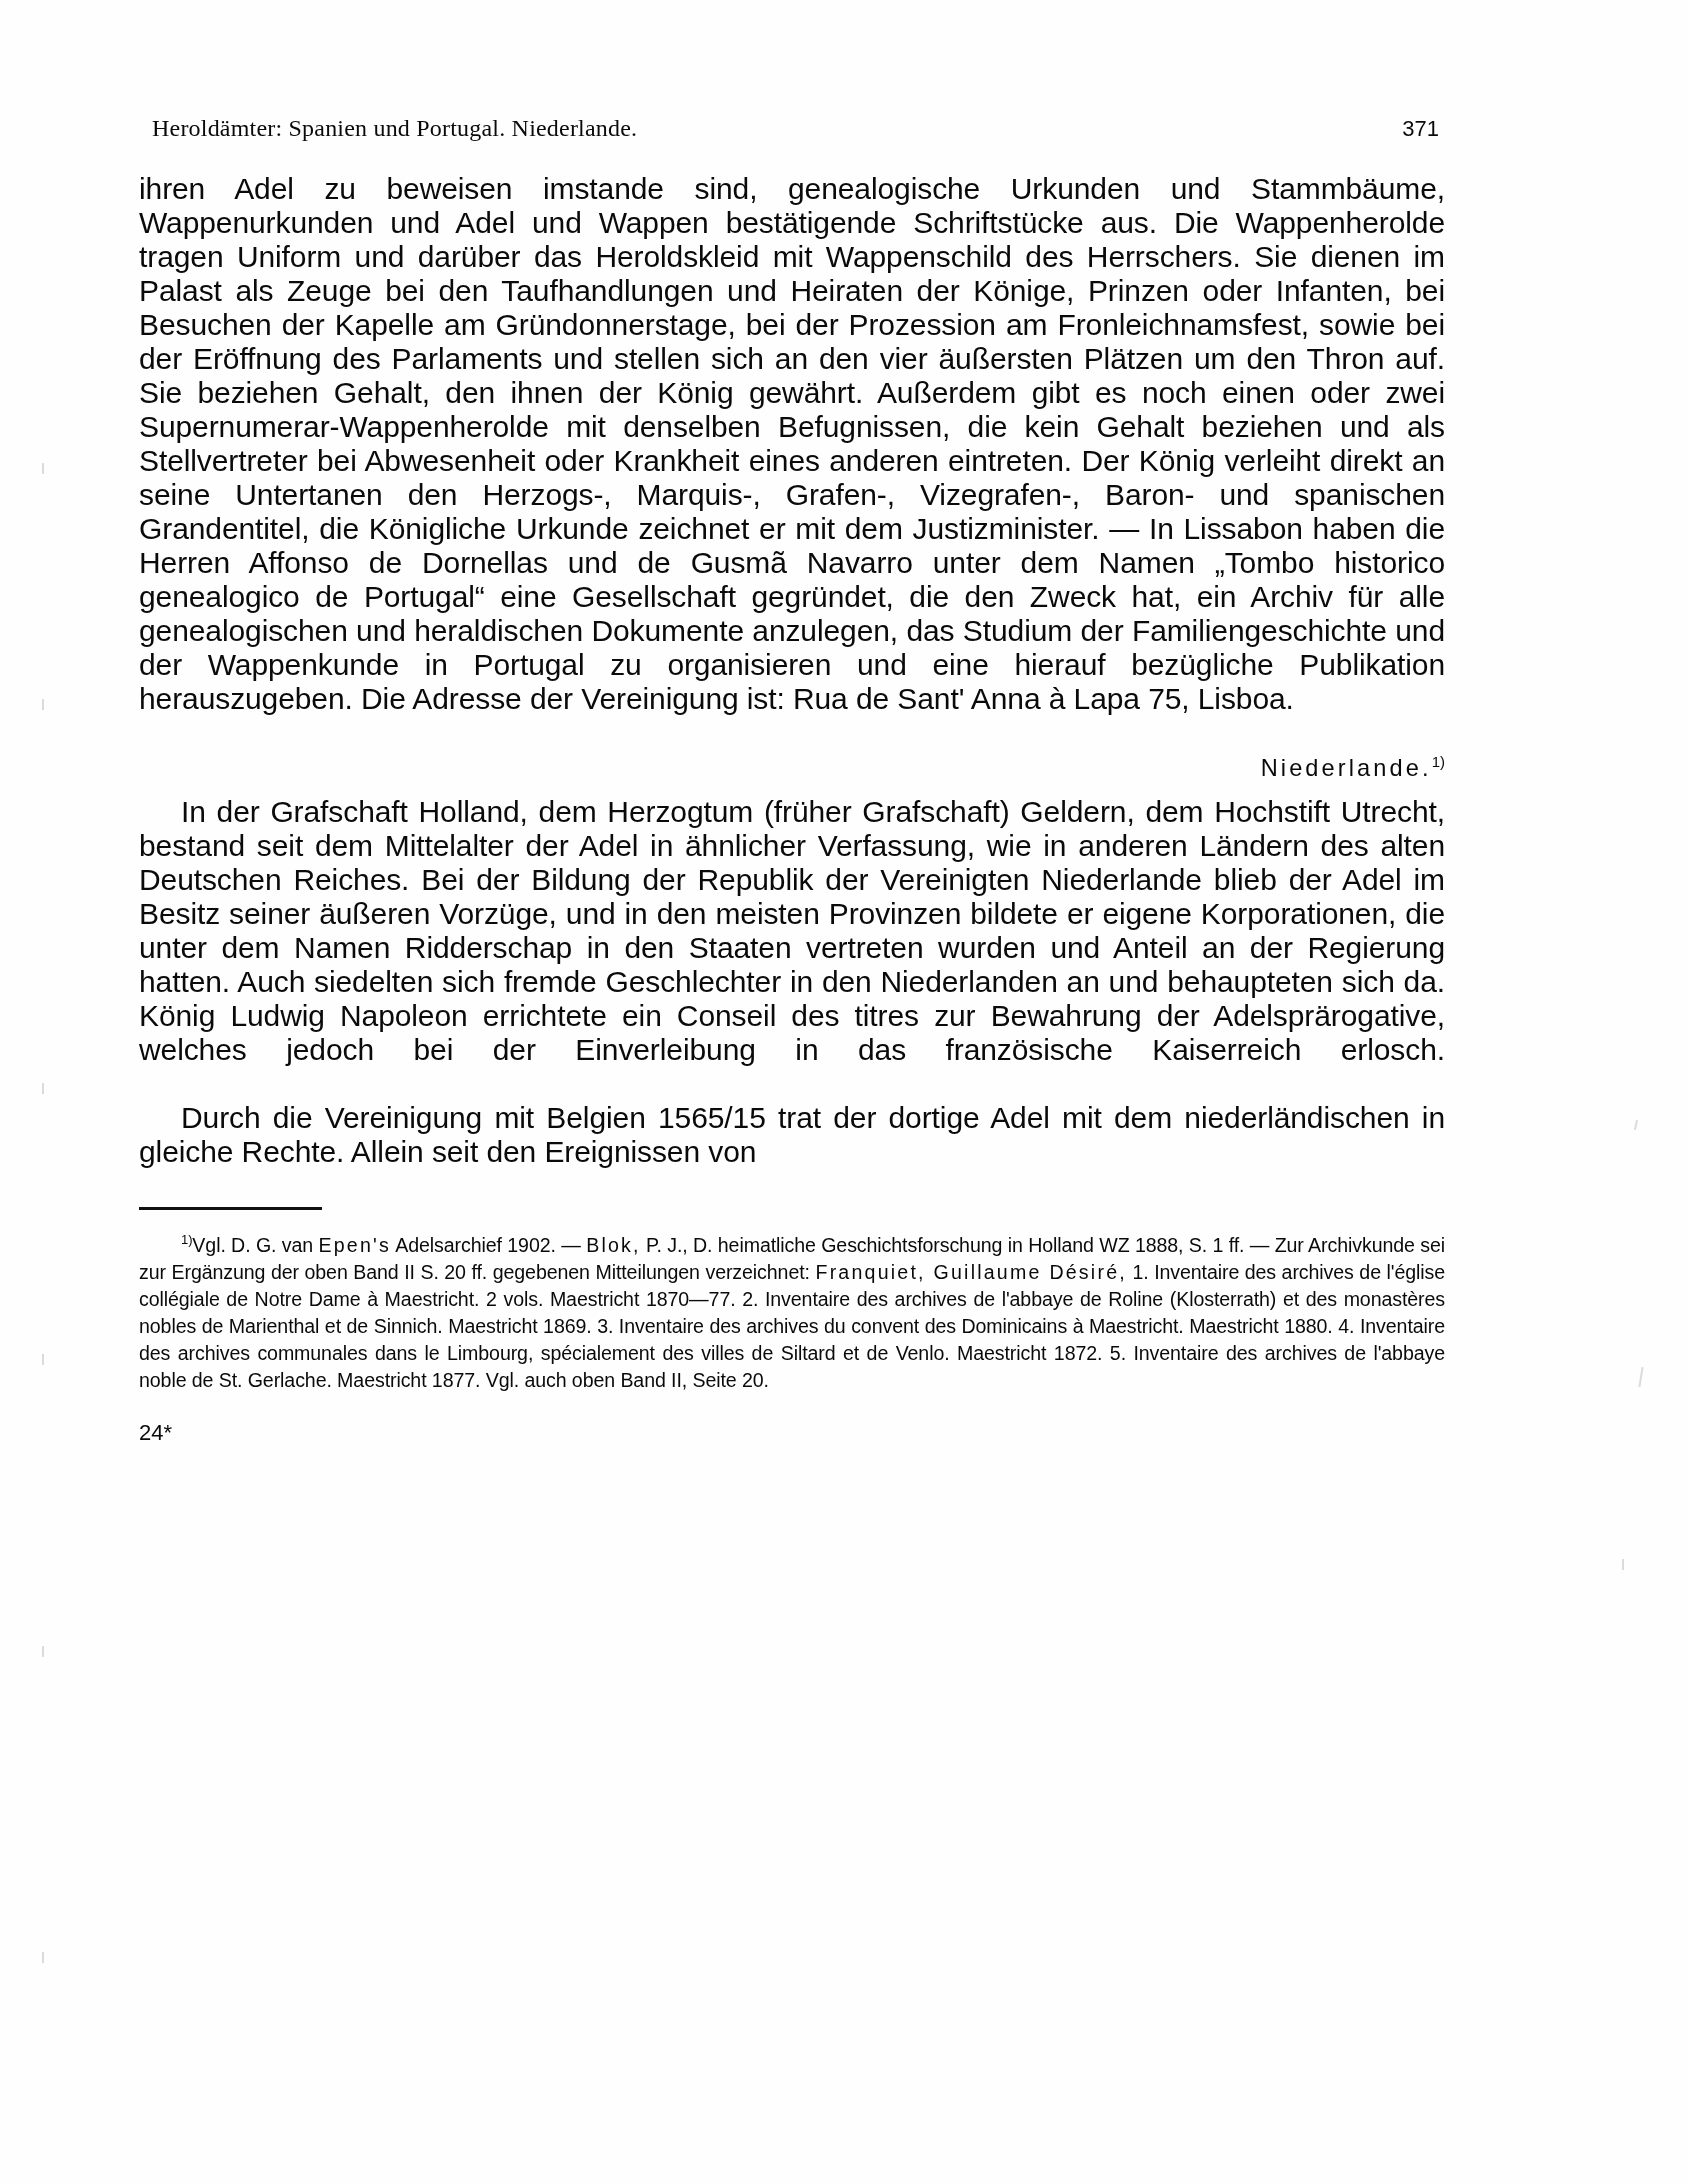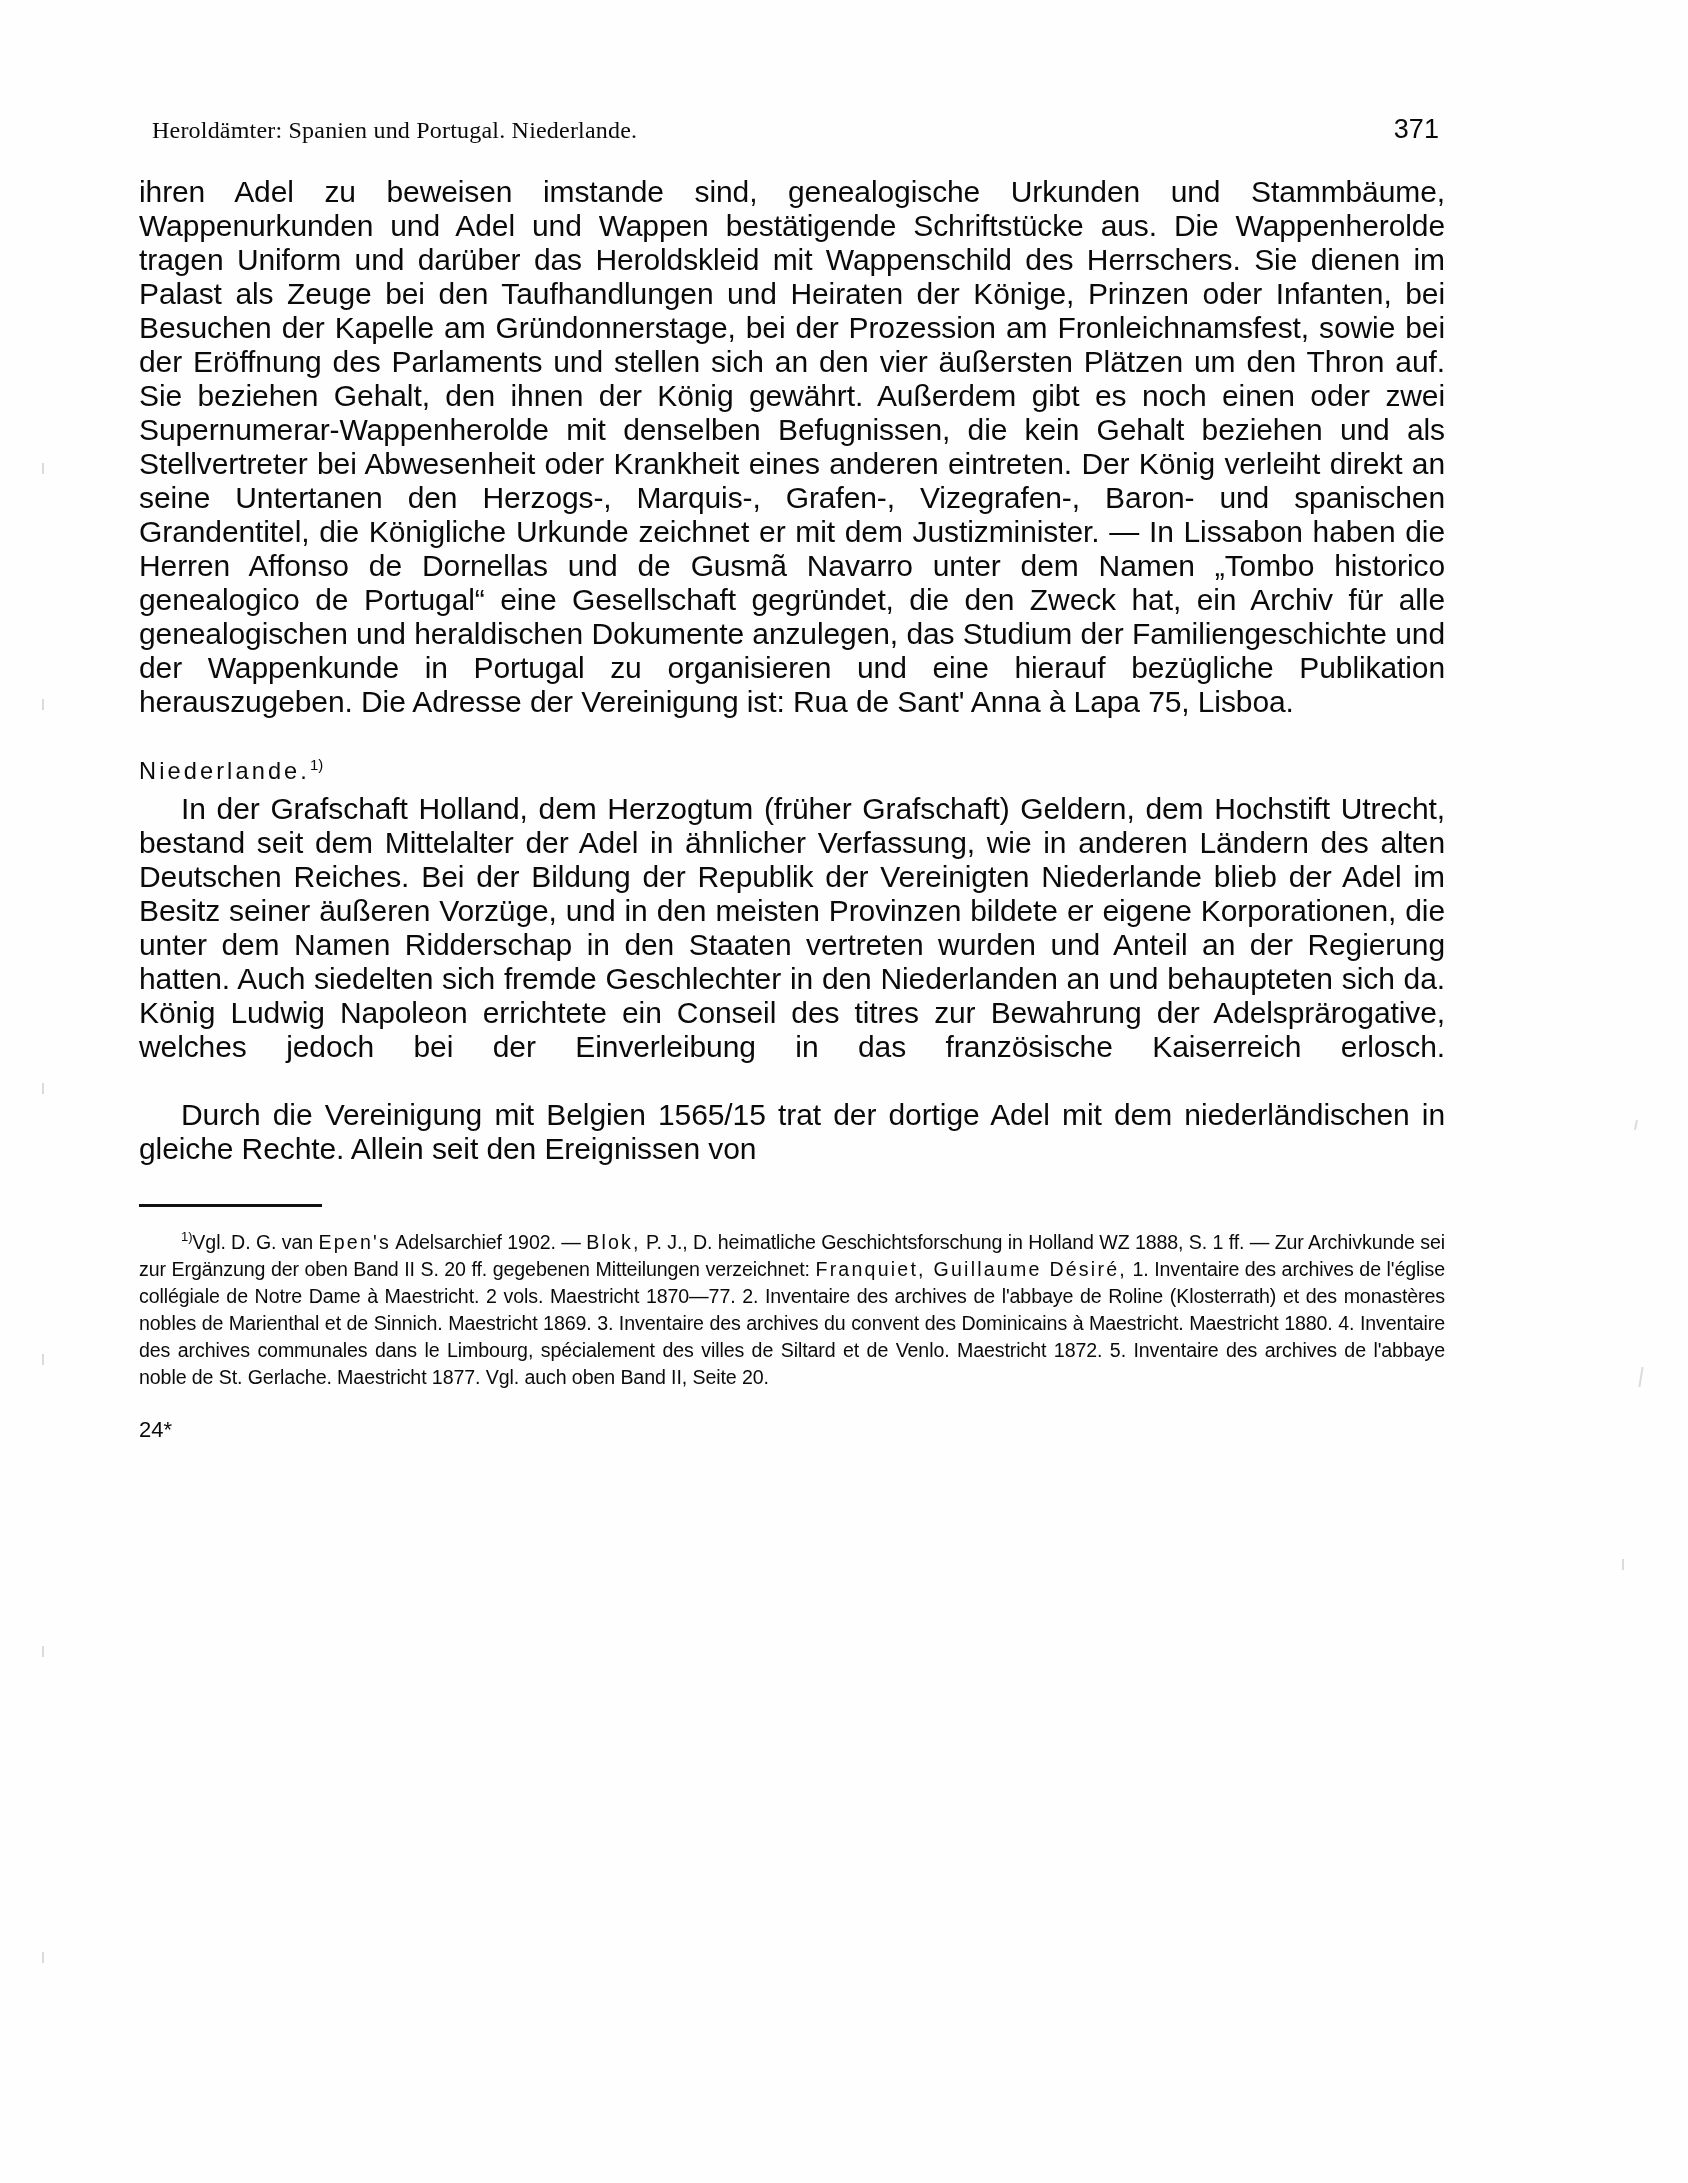--- a/index.html
+++ b/index.html
@@ -59,21 +59,21 @@
     letter-spacing: 0.2px;
     padding: 0 0 0 13px;
   }
   .runhead-title {
     font-family: "Liberation Serif", "DejaVu Serif", serif;
     font-size: 24px;
     white-space: nowrap;
   }
   .runhead-page {
     font-family: "Liberation Sans", "DejaVu Sans", sans-serif;
-    font-size: 27px;
+    font-size: 22px;
     font-weight: 400;
     letter-spacing: 0;
     padding-right: 6.1px;
   }
 
   
   .body-block {
     margin-top: 32px;
     font-size: 30px;
     line-height: 34px;
@@ -93,22 +93,22 @@
   .body-block p::after {
     content: "";
     display: inline-block;
     width: 100%;
   }
   .body-block p.lastline::after { display: none; }
 
   
   .section-heading {
     margin-top: 38px;
-    margin-bottom: 9px;
-    text-align: left;
+    margin-bottom: 15px;
+    text-align: right;
     font-family: "Liberation Sans", "DejaVu Sans", sans-serif;
     font-size: 23.6px;
     letter-spacing: 3.1px;
     line-height: 1.0;
   }
   .section-heading .fn-ref {
     font-size: 15px;
     vertical-align: super;
     letter-spacing: 0;
   }

